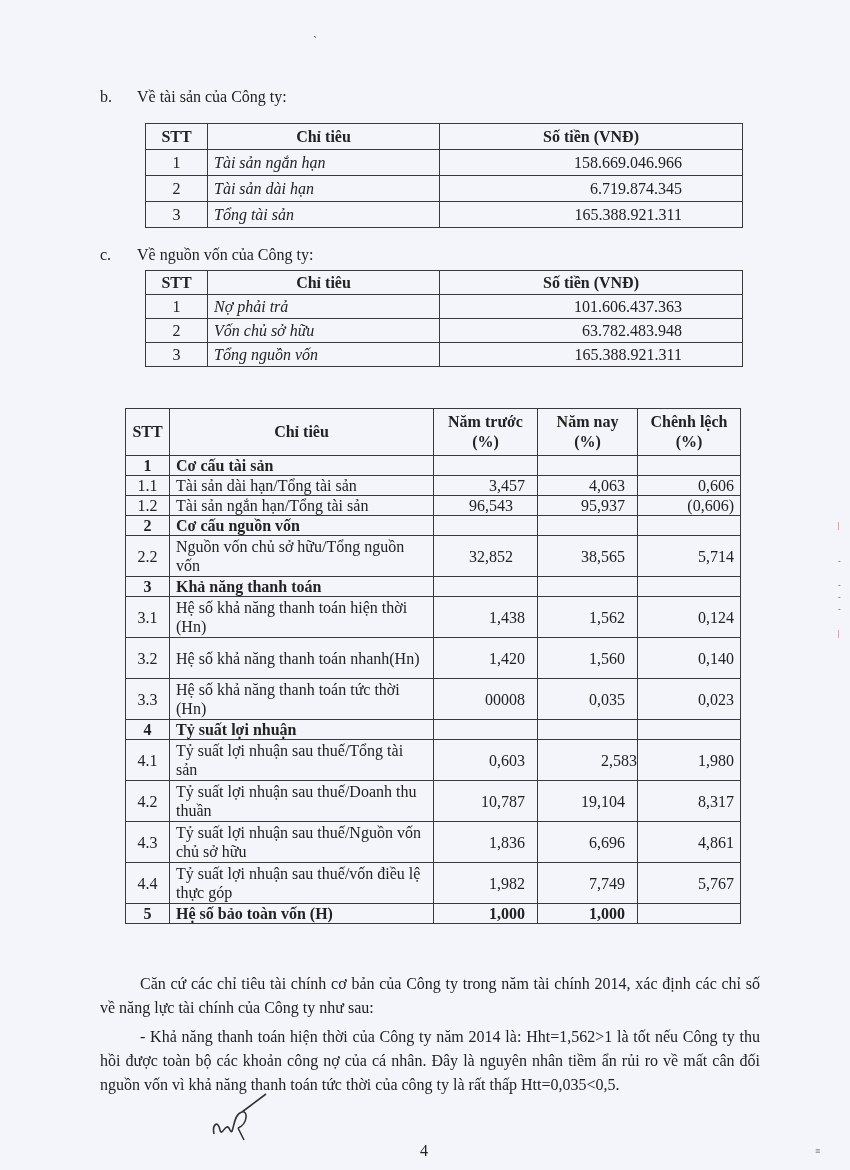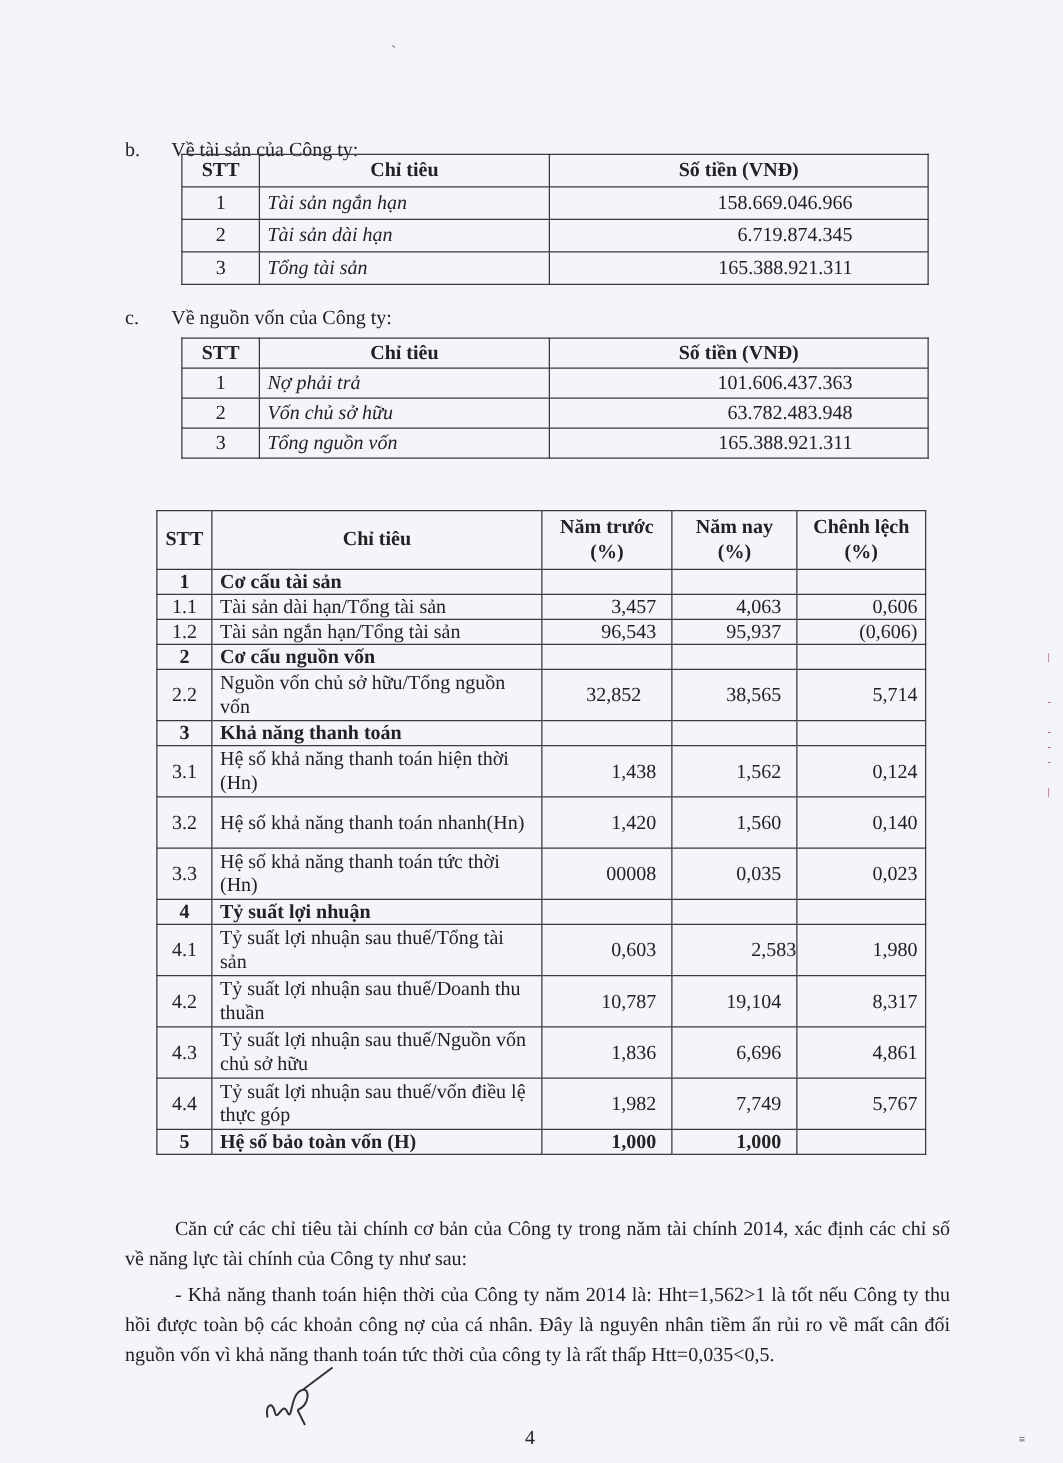--- a/index.html
+++ b/index.html
@@ -32,21 +32,21 @@
   .scan-mark { position: absolute; color: #555; font-size: 12px; }
   .margin-marks { position: absolute; left: 838px; top: 520px; width: 6px; color: #a34; font-size: 8px; line-height: 12px; }
 </style>
 </head>
 <body>
 
 <div class="page">
 
   <div class="scan-mark" style="left:313px; top:34px;">`</div>
 
-  <div class="heading" style="left:100px; top:112px;">
+  <div class="heading" style="left:100px; top:88px;">
     <span class="lbl">b.</span><span>Về tài sản của Công ty:</span>
   </div>
   <table id="tbl-b">
     <colgroup>
         <col style="width:62px">
         <col style="width:232px">
         <col>
       </colgroup>
     <tbody>
         <tr>
@@ -133,21 +133,21 @@
         <tr>
           <td class="c">1.1</td>
           <td class="">Tài sản dài hạn/Tổng tài sản</td>
           <td class="r" style="padding-right: 12px;">3,457</td>
           <td class="r" style="padding-right: 12px; text-align: right;">4,063</td>
           <td class="r">0,606</td>
         </tr>
         <tr>
           <td class="c">1.2</td>
           <td class="">Tài sản ngắn hạn/Tổng tài sản</td>
-          <td class="r" style="padding-right: 12px;">96,543</td>
+          <td class="r" style="padding-right: 24px;">96,543</td>
           <td class="r" style="padding-right: 12px;">95,937</td>
           <td class="r">(0,606)</td>
         </tr>
         <tr>
           <td class="c b">2</td>
           <td class="b">Cơ cấu nguồn vốn</td>
           <td class="r" style="padding-right: 12px;"></td>
           <td class="r" style="padding-right: 12px;"></td>
           <td class="r"></td>
         </tr>

